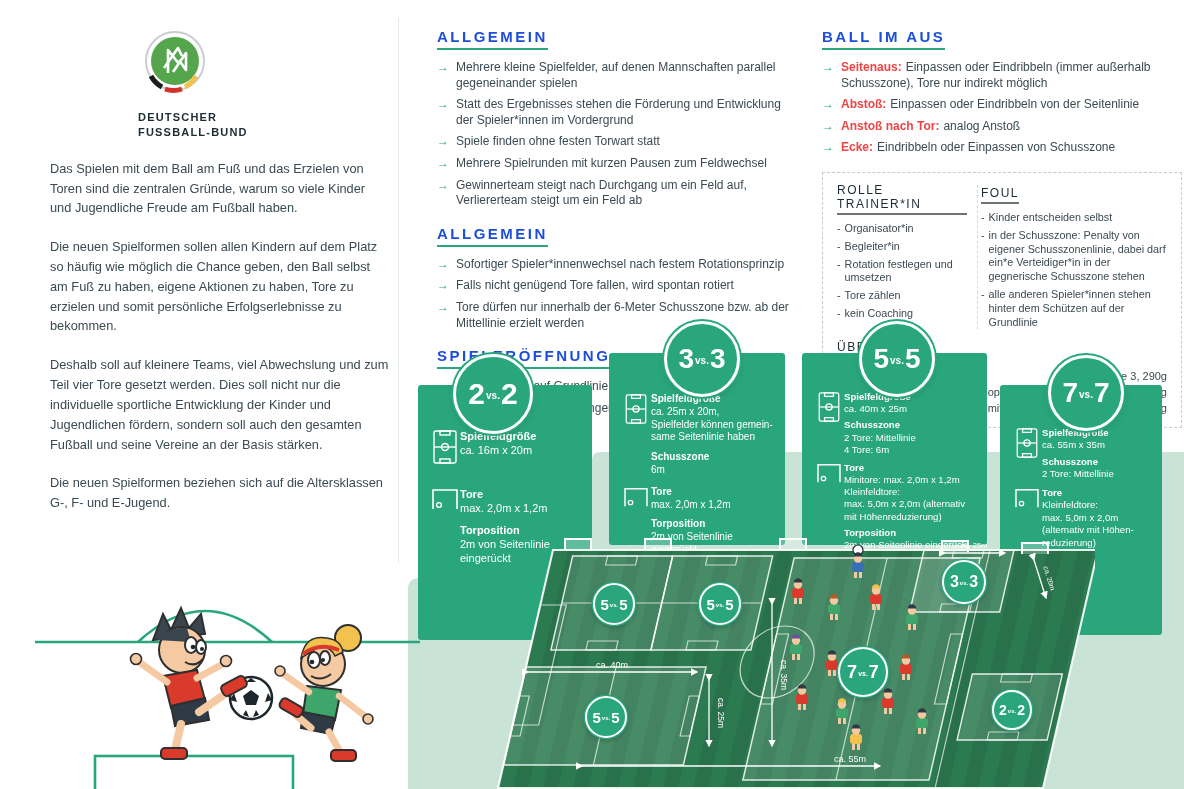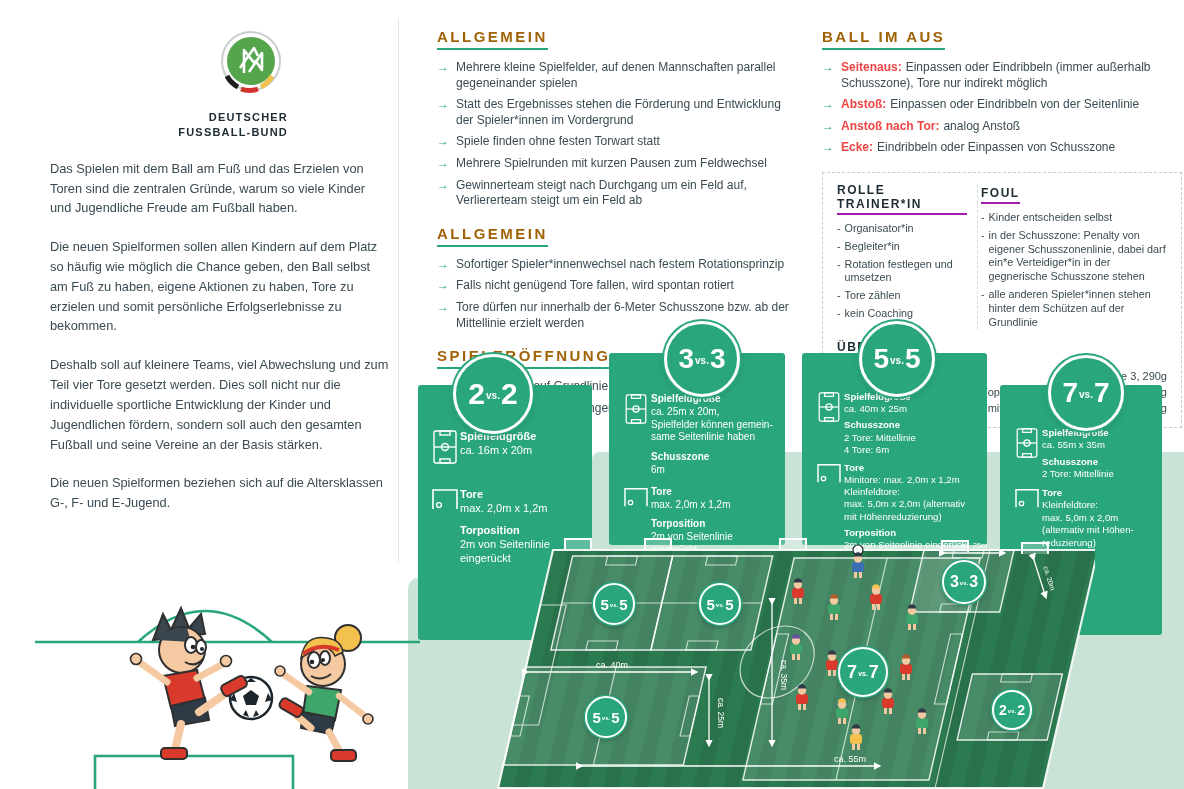--- a/index.html
+++ b/index.html
@@ -4,27 +4,27 @@
 <style>
   html,body{margin:0;padding:0;background:#ffffff;}
   .page{position:relative;width:1184px;height:789px;background:#fff;overflow:hidden;
         font-family:"Liberation Sans",sans-serif;color:#3a4a52;}
   
   .mint{position:absolute;background:#c9e3d7;}
   .mint-a{left:592px;top:452px;width:592px;height:337px;border-radius:8px 0 0 0;}
   .mint-b{left:408px;top:578px;width:776px;height:211px;border-radius:10px 0 0 0;}
   .vdivider{position:absolute;left:398px;top:18px;width:1px;height:545px;background:#e3e9e6;}
   
-  .sec-h{display:inline-block;font-weight:bold;color:#a16207;letter-spacing:2.5px;
+  .sec-h{display:inline-block;font-weight:bold;color:#1d4ed8;letter-spacing:2.5px;
          font-size:15px;border-bottom:2.5px solid #2aa67c;padding-bottom:3px;margin:0 0 10px 0;}
-  .sub-h{display:inline-block;font-weight:bold;color:#1d2b33;letter-spacing:1.5px;
-         font-size:12px;border-bottom:2px solid #a21caf;padding-bottom:2px;margin:0 0 7px 0;}
+  .sub-h{display:inline-block;font-weight:normal;color:#1d2b33;letter-spacing:1.5px;
+         font-size:12px;border-bottom:2px solid #737373;padding-bottom:2px;margin:0 0 7px 0;}
   
   .leftcol{position:absolute;left:50px;top:26px;width:340px;}
-  .logo-block{width:150px;margin-left:88px;text-align:right;}
+  .logo-block{width:150px;margin-left:88px;text-align:left;}
   .logo-text{font-weight:bold;color:#1d2b33;font-size:11px;letter-spacing:1.2px;line-height:1.35;margin-top:6px;}
   .big-title{font-size:26px;font-weight:bold;color:#1d2b33;letter-spacing:4px;line-height:1.32;
              margin-top:44px;white-space:pre-line;}
   .para{font-size:12.8px;line-height:1.55;margin-top:19px;color:#3a4a52;}
   
   .colblock{position:absolute;}
   .midcol{left:437px;top:28px;width:352px;}
   .rightcol{left:822px;top:28px;width:360px;}
   .alist{margin:0 0 16px 0;padding:0;list-style:none;}
   .alist li{display:flex;gap:7px;font-size:12px;line-height:1.3;margin-bottom:6px;color:#3a4a52;}

